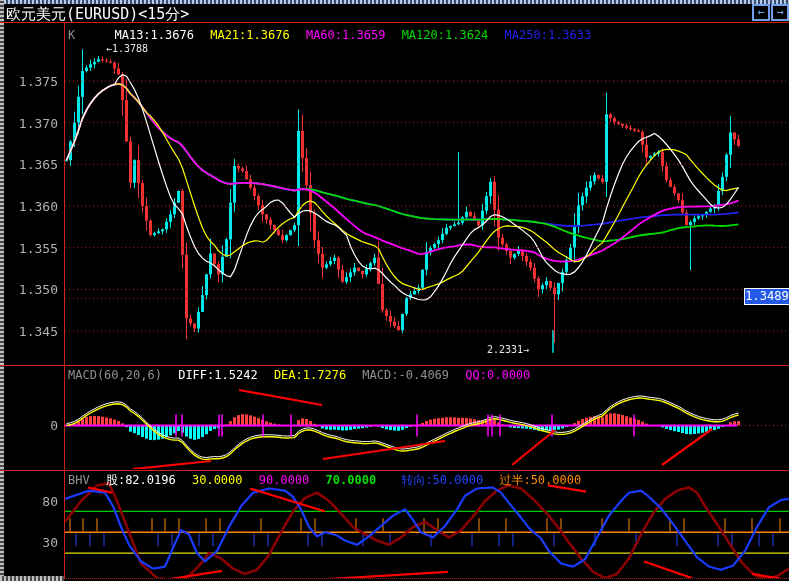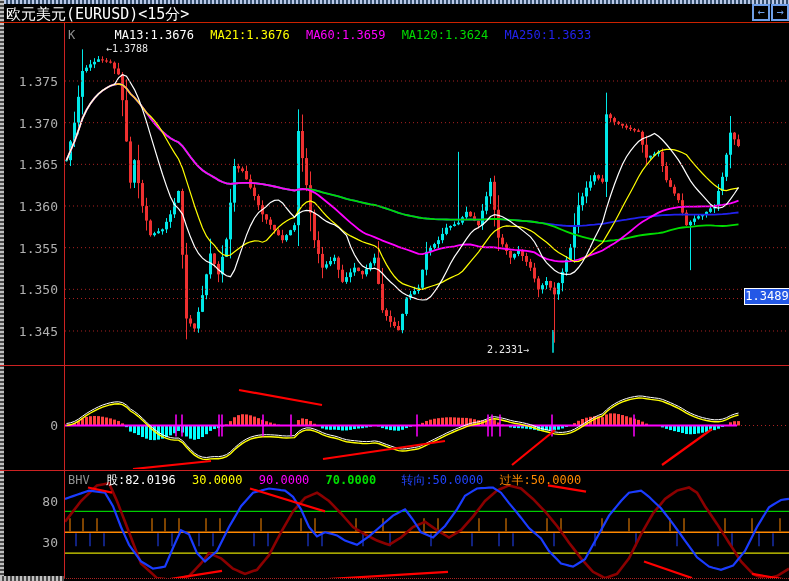--- a/index.html
+++ b/index.html
@@ -682,20 +682,27 @@
   <div class="ylabel" style="top:157px">1.365</div>
   <div class="ylabel" style="top:199px">1.360</div>
   <div class="ylabel" style="top:241px">1.355</div>
   <div class="ylabel" style="top:282px">1.350</div>
   <div class="ylabel" style="top:324px">1.345</div>
 
   <div class="annot" style="left:106px;top:43px">←1.3788</div>
   <div class="annot" style="left:487px;top:344px">2.2331→</div>
   <div class="badge">1.3489</div>
 
+  <div class="hdr" style="top:368px">
+    <span style="color: rgb(144, 144, 144);">MACD(60,20,6)</span>
+    <span style="color: rgb(255, 255, 255);">DIFF:1.5242</span>
+    <span style="color: rgb(255, 255, 0);">DEA:1.7276</span>
+    <span style="color: rgb(144, 144, 144);">MACD:-0.4069</span>
+    <span style="color: rgb(255, 0, 255);">QQ:0.0000</span>
+  </div>
   <div class="ylabel" style="top:418px">0</div>
 
   <div class="hdr" style="top:472px">
     <span style="color: rgb(144, 144, 144);">BHV</span>
     <span style="color: rgb(255, 255, 255);">股:82.0196</span>
     <span style="color: rgb(255, 255, 0);">30.0000</span>
     <span style="color: rgb(255, 0, 255);">90.0000</span>
     <span style="color: rgb(0, 221, 0); font-weight: bold;">70.0000</span>
     <span style="color: rgb(34, 68, 255); margin-left: 9px;">转向:50.0000</span>
     <span style="color: rgb(255, 136, 0);">过半:50.0000</span>

